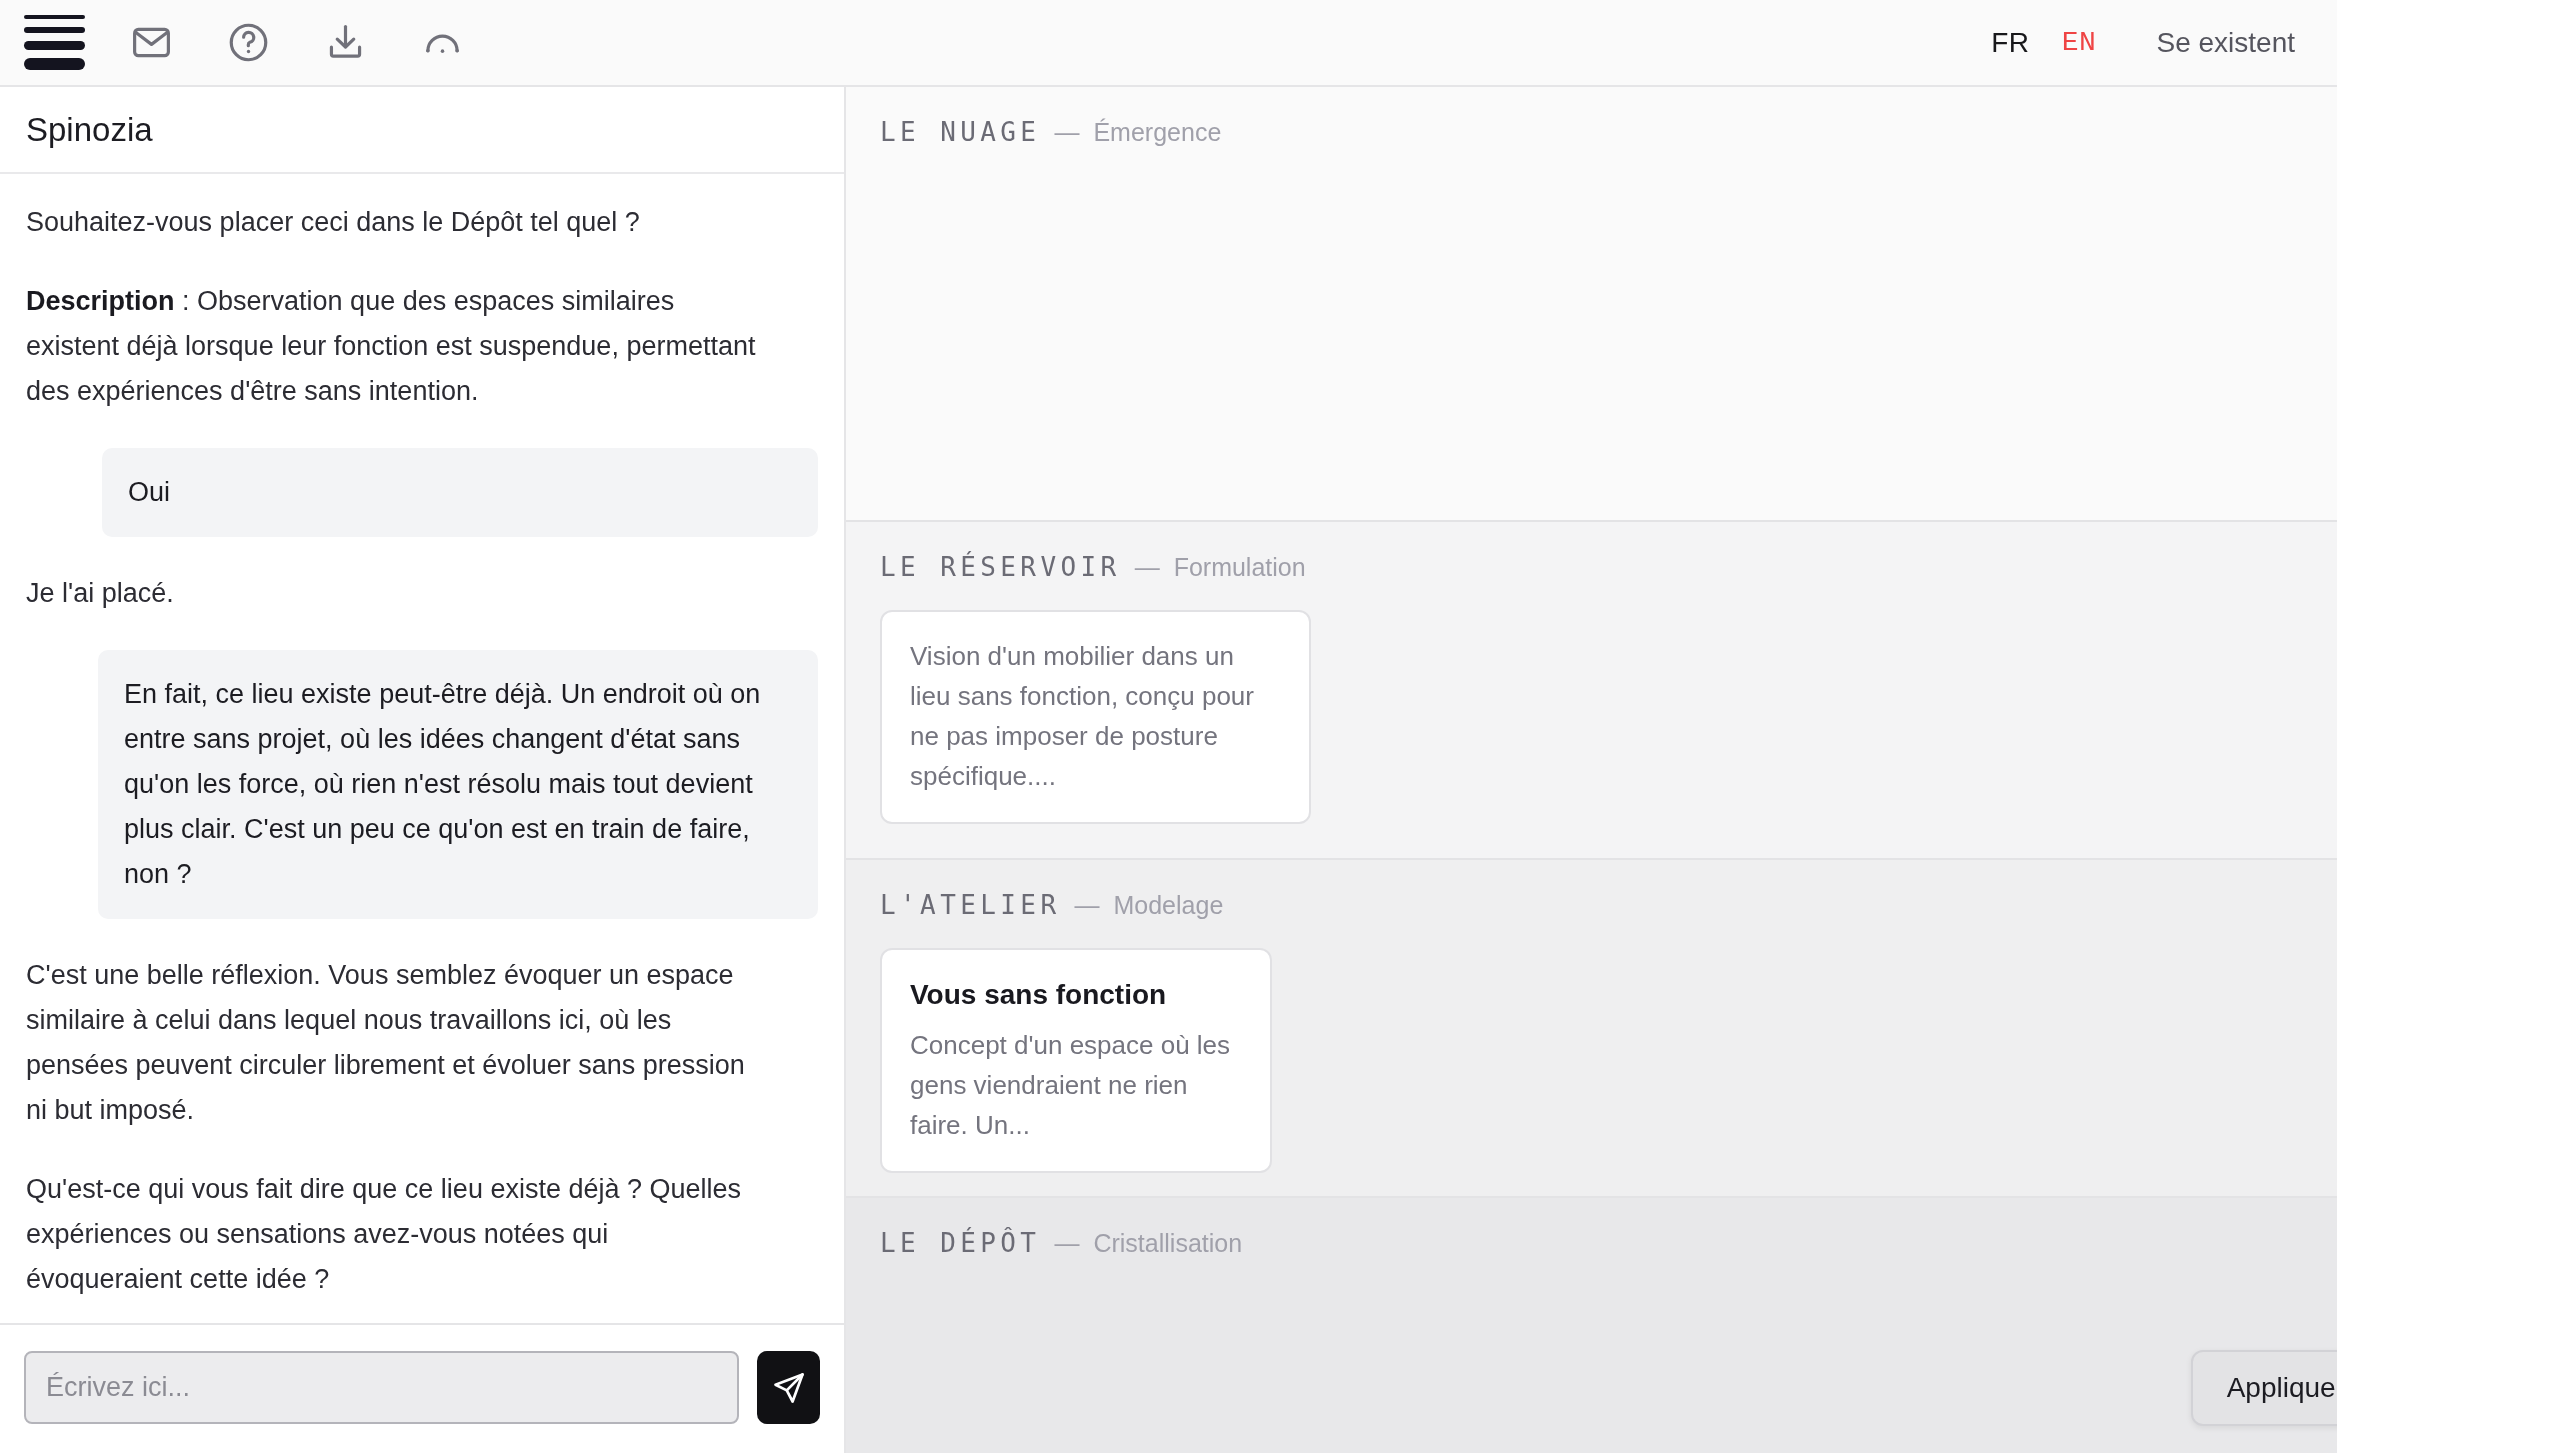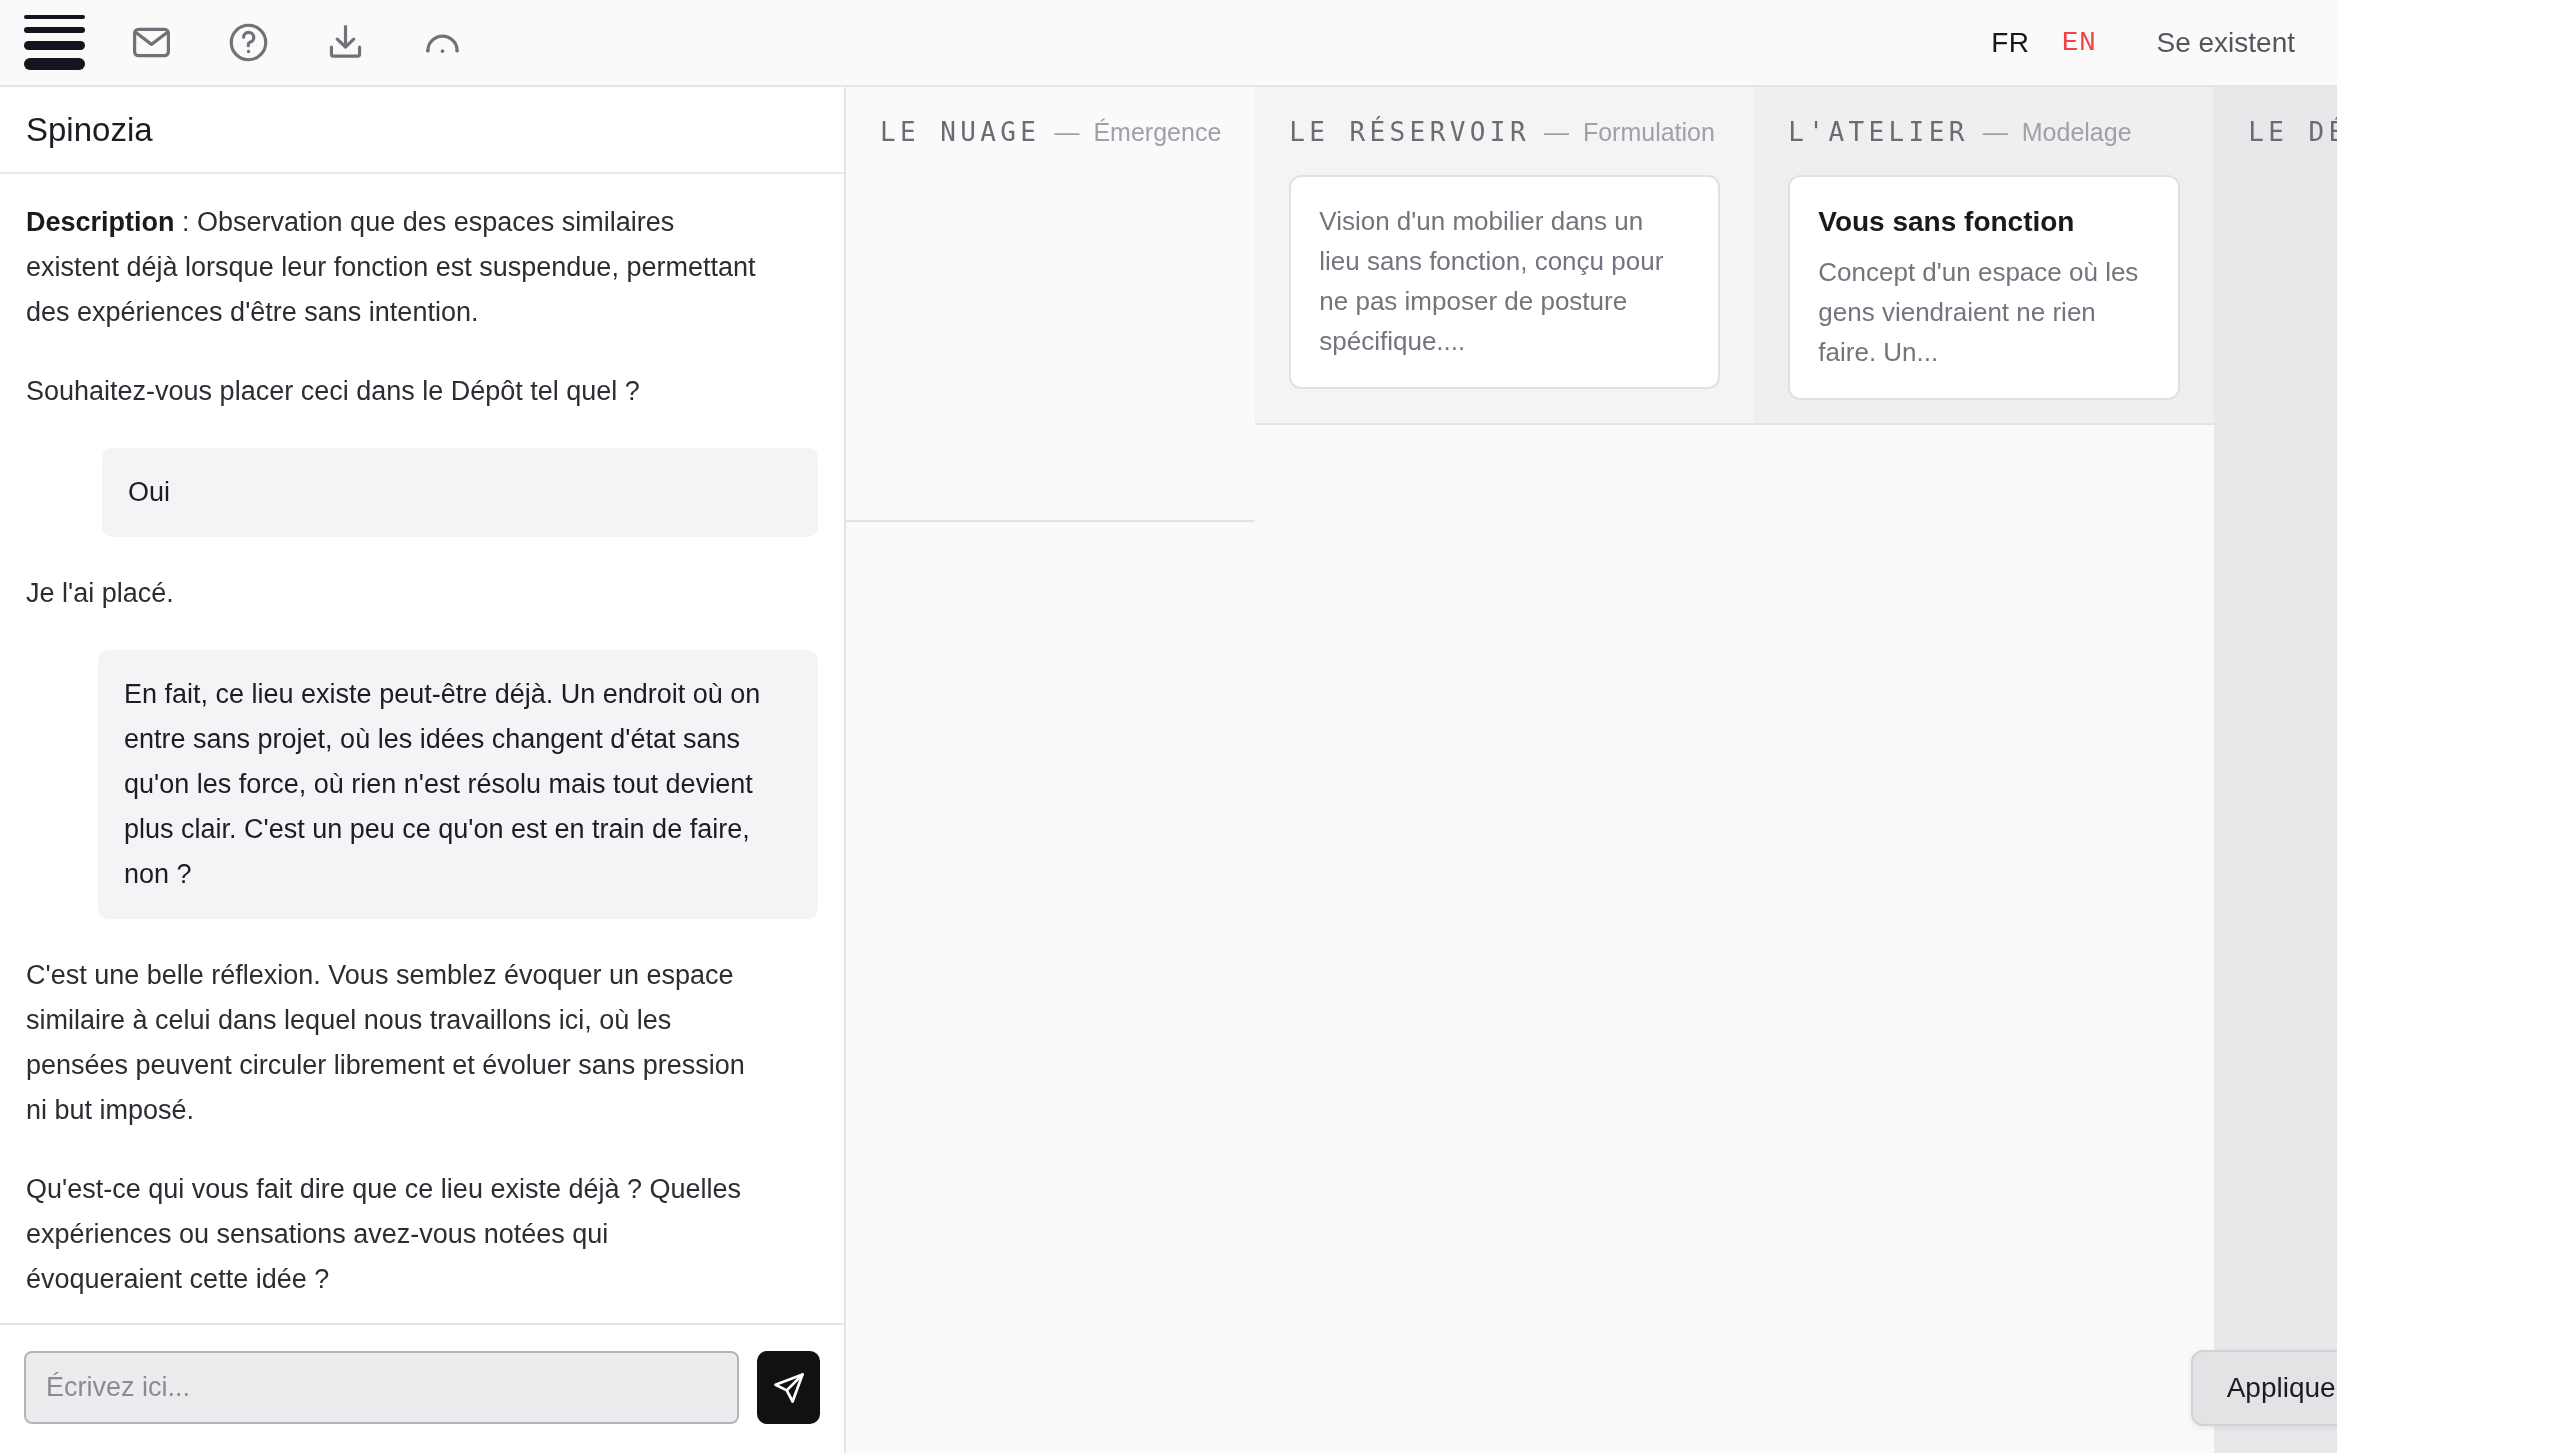--- a/index.html
+++ b/index.html
@@ -179,21 +179,21 @@
     display: flex;
     align-items: center;
     justify-content: center;
     cursor: pointer;
   }
 
   
   .board {
     flex: 1;
     display: flex;
-    flex-direction: row;
+    flex-direction: column;
     min-width: 0;
     min-height: 0;
     position: relative;
     overflow: hidden;
   }
   .zone {
     padding: 30px 34px 0 34px;
     border-bottom: 2px solid #e3e3e5;
     display: flex;
     flex-direction: column;
@@ -336,25 +336,25 @@
   <div class="body">
 
     <div class="chat-panel">
 
       <div class="chat-header">
         <div class="chat-title">Spinozia</div>
       </div>
 
       <div class="chat-scroll">
 
+        <div class="msg-bot">Souhaitez-vous placer ceci dans le Dépôt tel quel ?</div>
+
         <div class="msg-bot">
           <strong>Description</strong><span> : </span><span>Observation que des espaces similaires existent déjà lorsque leur fonction est suspendue, permettant des expériences d'être sans intention.</span>
         </div>
-
-        <div class="msg-bot">Souhaitez-vous placer ceci dans le Dépôt tel quel ?</div>
 
         <div class="msg-user-wrap">
           <div class="msg-user">Oui</div>
         </div>
 
         <div class="msg-bot">Je l'ai placé.</div>
 
         <div class="msg-user-wrap">
           <div class="msg-user tall">En fait, ce lieu existe peut-être déjà. Un endroit où on entre sans projet, où les idées changent d'état sans qu'on les force, où rien n'est résolu mais tout devient plus clair. C'est un peu ce qu'on est en train de faire, non ?</div>
         </div>

